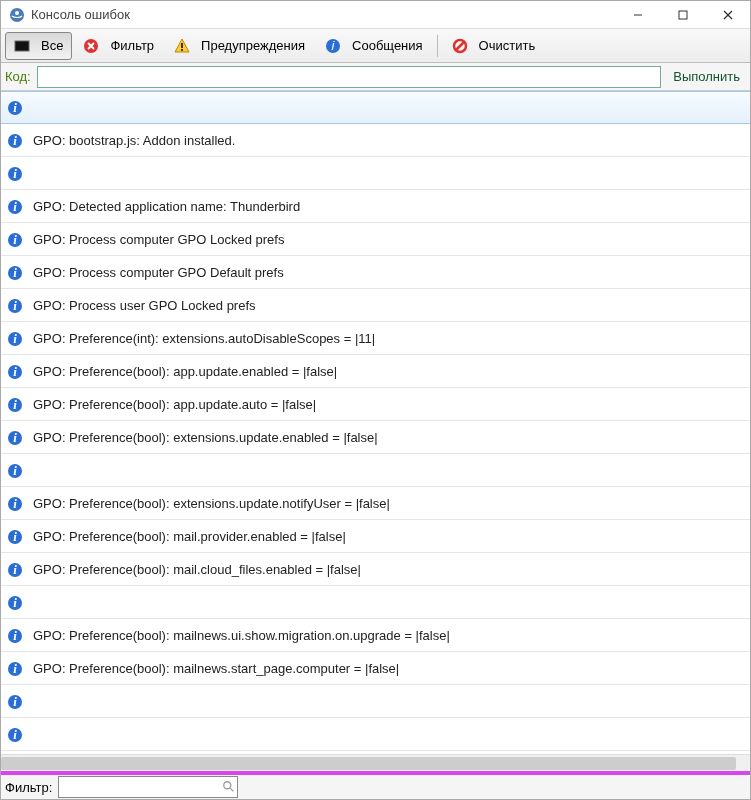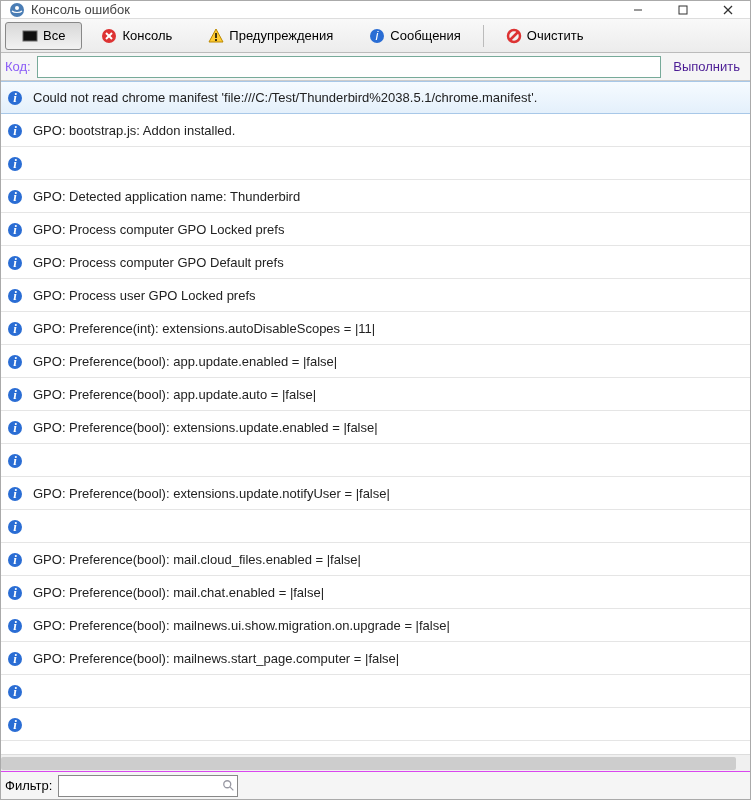--- a/index.html
+++ b/index.html
@@ -1,37 +1,37 @@
 <!DOCTYPE html>
 <html><head>
 <meta charset="utf-8">
 <style>
 *{margin:0;padding:0;box-sizing:border-box;font-family:'Segoe UI',Tahoma,sans-serif;font-size:13px}
 body{background:#fff;width:751px;height:800px;overflow:hidden;border:1px solid #aaa;display:flex;flex-direction:column}
-.titlebar{height:18px;background:#fff;display:flex;align-items:center;padding:0 0 0 8px;border-bottom:1px solid #ddd}
+.titlebar{height:28px;background:#fff;display:flex;align-items:center;padding:0 0 0 8px;border-bottom:1px solid #ddd}
 .titlebar .app-icon{width:16px;height:16px;margin-right:6px}
 .titlebar .title{flex:1;color:#444}
 .winbtns{display:flex;height:100%}
 .winbtn{width:45px;height:100%;display:flex;align-items:center;justify-content:center;color:#555}
 .toolbar{height:34px;background:linear-gradient(#f9f9f9,#ececec);border-bottom:1px solid #bbb;display:flex;align-items:center;padding:0 4px;gap:2px}
-.tbtn{height:28px;display:flex;align-items:center;padding:0 16px;border:1px solid transparent;border-radius:3px;gap:5px;cursor:pointer}
+.tbtn{height:28px;display:flex;align-items:center;padding:0 8px;border:1px solid transparent;border-radius:3px;gap:11px;cursor:pointer}
 .tbtn.active{border-color:#888;background:linear-gradient(#d8d8d8,#f2f2f2)}
 .tsep{width:1px;height:22px;background:#bbb;margin:0 3px}
 .icon{width:16px;height:16px;flex-shrink:0}
 .codebar{height:28px;display:flex;align-items:center;padding:2px 4px;gap:6px;border-bottom:1px solid #ccc;background:#f5f5f5}
-.codebar label{color:#8b5cf6}
+.codebar label{color:#4d7c0f}
 .codebar input{flex:1;height:22px;border:1px solid #7a9;padding:0 4px;background:#fff}
-.codebar .runbtn{padding:0 6px;color:#4c1d95;cursor:pointer}
+.codebar .runbtn{padding:0 6px;color:#14532d;cursor:pointer}
 .messages{flex:1;overflow-y:auto;overflow-x:hidden;background:#fff}
 .msg{display:flex;align-items:center;min-height:33px;padding:4px 6px;gap:10px;border-bottom:1px solid #e5e5e5;font-family:Consolas,'Courier New',monospace;font-size:13px;color:#222}
 .msg.sel{background:linear-gradient(#f6fbff,#e4f0fb);border-top:1px solid #a8c8e8;border-bottom:1px solid #a8c8e8}
 .msg .icon{margin-top:1px}
 .info-icon circle{fill:#2a6dd4}
 .info-icon text{fill:#fff;font-family:Georgia,serif;font-style:italic;font-weight:bold}
-.filterbar{height:28px;border-top:1px solid #d946ef;background:#f5f5f5;display:flex;align-items:center;padding:2px 4px;gap:6px}
+.filterbar{height:28px;border-top:4px solid #d946ef;background:#f5f5f5;display:flex;align-items:center;padding:2px 4px;gap:6px}
 .filterbar input{width:180px;height:22px;border:1px solid #888;padding:0 4px}
 .filterbar .search-icon{width:14px;height:14px;margin-left:-22px;opacity:.6}
 .scrollbar-bottom{height:17px;background:#f0f0f0;border-top:1px solid #ddd;position:relative}
 .scrollbar-bottom .thumb{position:absolute;left:0;top:2px;height:13px;width:735px;background:#cdcdcd;border-radius:2px}
 .err-icon circle{fill:#d33}
 .warn-icon polygon{fill:#fc3;stroke:#b80;stroke-width:1}
 .msg-icon circle{fill:#2a6dd4}
 .clear-icon circle{fill:none;stroke:#d33;stroke-width:2.5}
 .clear-icon line{stroke:#d33;stroke-width:2.5}
 .all-icon rect{fill:#111;stroke:#666}
@@ -72,21 +72,21 @@
         <rect x="1" y="3" width="14" height="10"></rect>
       </svg>
     <span>Все</span>
   </div>
   <div class="tbtn">
     <svg class="icon err-icon" viewBox="0 0 16 16">
         <circle cx="8" cy="8" r="7"></circle>
         <line x1="5" y1="5" x2="11" y2="11" stroke="#fff" stroke-width="2"></line>
         <line x1="11" y1="5" x2="5" y2="11" stroke="#fff" stroke-width="2"></line>
       </svg>
-    <span>Консоль</span>
+    <span>Фильтр</span>
   </div>
   <div class="tbtn">
     <svg class="icon warn-icon" viewBox="0 0 16 16">
         <polygon points="8,1 15,14 1,14"></polygon>
         <line x1="8" y1="5" x2="8" y2="10" stroke="#000" stroke-width="1.5"></line>
         <circle cx="8" cy="12" r="1" fill="#000"></circle>
       </svg>
     <span>Предупреждения</span>
   </div>
   <div class="tbtn">
@@ -111,21 +111,20 @@
   <input type="text" value="" style="">
   <span class="runbtn">Выполнить</span>
 </div>
 
 <div class="messages" id="messages">
     <div class="msg sel">
       <svg class="icon info-icon" viewBox="0 0 16 16">
         <circle cx="8" cy="8" r="7"></circle>
         <text x="8" y="12" text-anchor="middle" font-size="11">i</text>
       </svg>
-      <span>Could not read chrome manifest 'file:///C:/Test/Thunderbird%2038.5.1/chrome.manifest'.</span>
     </div>
     <div class="msg">
       <svg class="icon info-icon" viewBox="0 0 16 16">
         <circle cx="8" cy="8" r="7"></circle>
         <text x="8" y="12" text-anchor="middle" font-size="11">i</text>
       </svg>
       <span>GPO: bootstrap.js: Addon installed.</span>
     </div>
     <div class="msg">
       <svg class="icon info-icon" viewBox="0 0 16 16">
@@ -200,34 +199,34 @@
         <circle cx="8" cy="8" r="7"></circle>
         <text x="8" y="12" text-anchor="middle" font-size="11">i</text>
       </svg>
       <span>GPO: Preference(bool): extensions.update.notifyUser = |false|</span>
     </div>
     <div class="msg">
       <svg class="icon info-icon" viewBox="0 0 16 16">
         <circle cx="8" cy="8" r="7"></circle>
         <text x="8" y="12" text-anchor="middle" font-size="11">i</text>
       </svg>
+      <span>GPO: Preference(bool): mail.provider.enabled = |false|</span>
     </div>
     <div class="msg">
       <svg class="icon info-icon" viewBox="0 0 16 16">
         <circle cx="8" cy="8" r="7"></circle>
         <text x="8" y="12" text-anchor="middle" font-size="11">i</text>
       </svg>
       <span>GPO: Preference(bool): mail.cloud_files.enabled = |false|</span>
     </div>
     <div class="msg">
       <svg class="icon info-icon" viewBox="0 0 16 16">
         <circle cx="8" cy="8" r="7"></circle>
         <text x="8" y="12" text-anchor="middle" font-size="11">i</text>
       </svg>
-      <span>GPO: Preference(bool): mail.chat.enabled = |false|</span>
     </div>
     <div class="msg">
       <svg class="icon info-icon" viewBox="0 0 16 16">
         <circle cx="8" cy="8" r="7"></circle>
         <text x="8" y="12" text-anchor="middle" font-size="11">i</text>
       </svg>
       <span>GPO: Preference(bool): mailnews.ui.show.migration.on.upgrade = |false|</span>
     </div>
     <div class="msg">
       <svg class="icon info-icon" viewBox="0 0 16 16">

